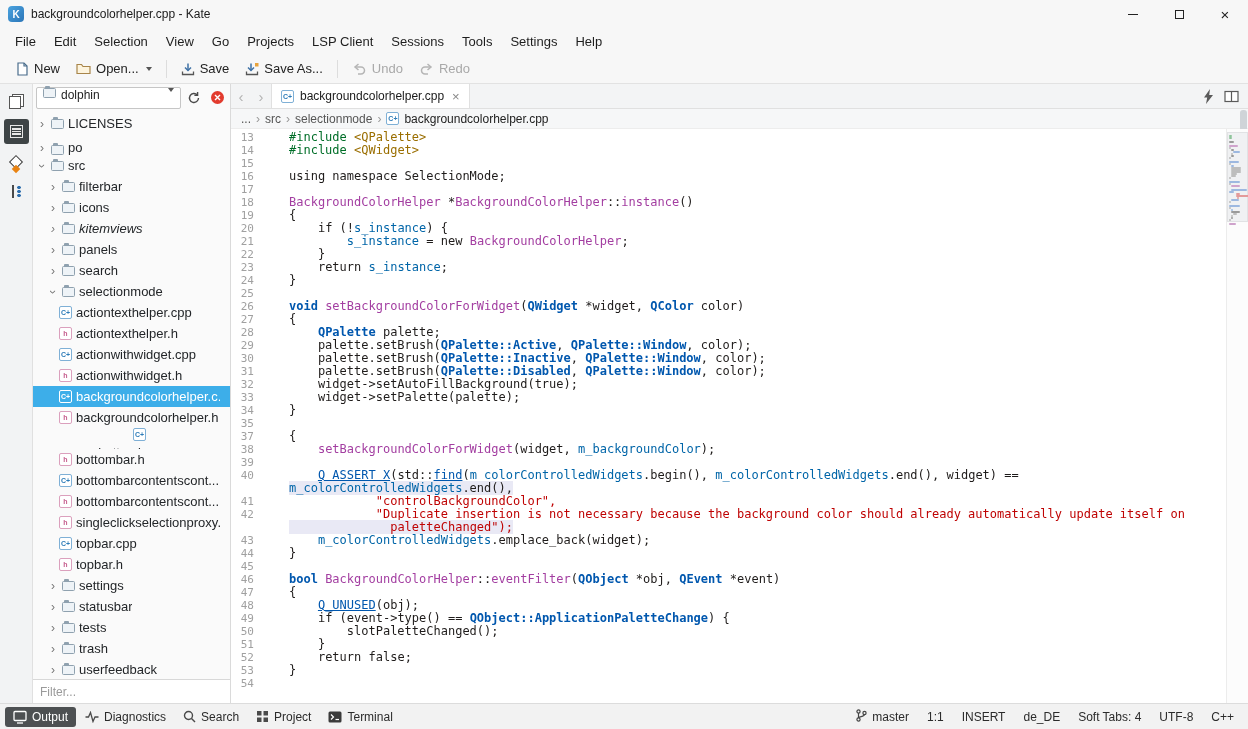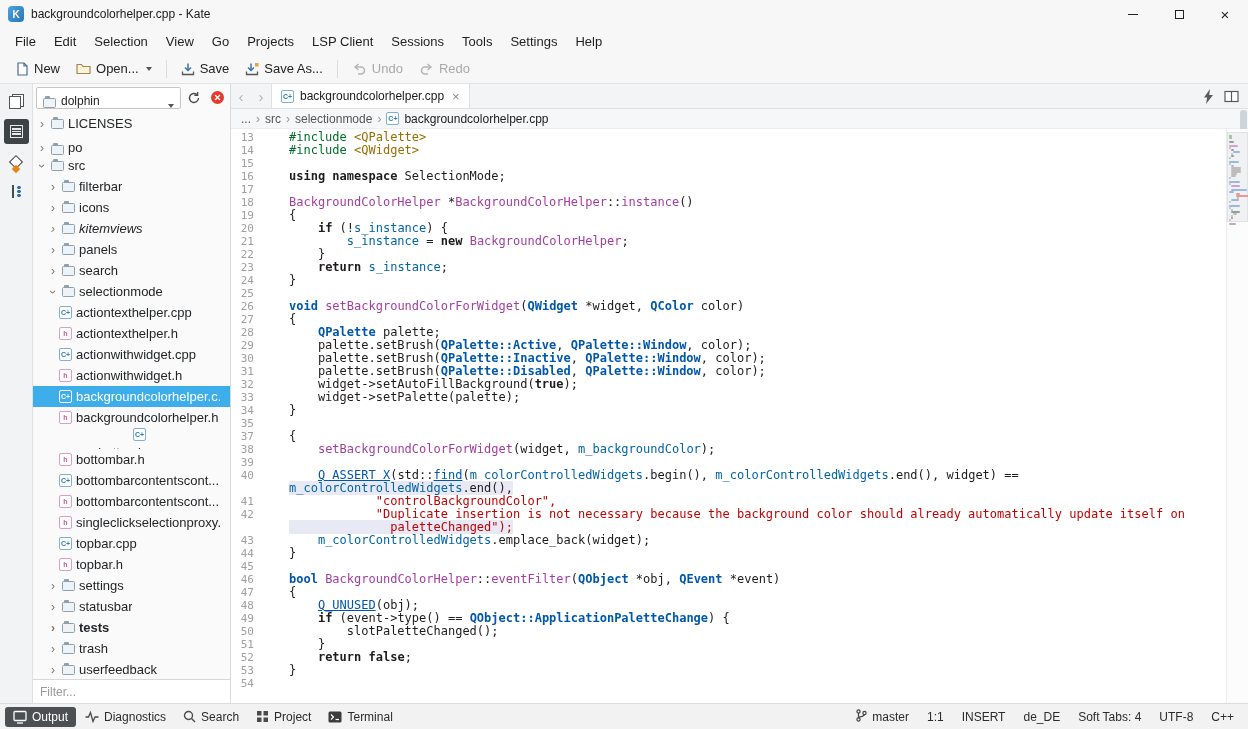--- a/index.html
+++ b/index.html
@@ -41,21 +41,21 @@
   .ic-symbols{position:relative;width:15px;height:15px;}
   .ic-symbols::before{content:"";position:absolute;left:3px;top:1px;bottom:1px;width:2px;background:#4a4a4a;}
   .ic-symbols::after{content:"";position:absolute;left:7px;top:2px;width:7px;height:11px;
     background:radial-gradient(circle at 3px 1.5px,#2f6fae 1.5px,transparent 2px),
                radial-gradient(circle at 3px 5.5px,#2f6fae 1.5px,transparent 2px),
                radial-gradient(circle at 3px 9.5px,#2f6fae 1.5px,transparent 2px);}
 
   
   .projectpanel{width:198px;background:#fafafa;border-right:1px solid #dadada;display:flex;flex-direction:column;flex:none;}
   .panel-header{height:27px;display:flex;align-items:center;gap:3px;padding:2px 3px;}
-  .combo{flex:1;height:22px;border:1px solid #c6c6c6;border-radius:2px;background:#fff;display:flex;align-items:flex-end;gap:5px;padding:0 6px;font-size:12px;min-width:0;}
+  .combo{flex:1;height:22px;border:1px solid #c6c6c6;border-radius:2px;background:#fff;display:flex;align-items:flex-start;gap:5px;padding:0 6px;font-size:12px;min-width:0;}
   .hbtn{width:20px;height:20px;display:flex;align-items:center;justify-content:center;flex:none;}
   .t-folder{display:inline-block;width:13px;height:10px;border:1px solid #8fa1af;background:#eef3f7;border-radius:1.5px;position:relative;flex:none;}
   .t-folder::before{content:"";position:absolute;top:-3px;left:1px;width:5px;height:2px;background:#8fa1af;border-radius:1px 1px 0 0;}
   .tree{flex:1;position:relative;overflow:hidden;padding-top:2px;}
   .trow{height:21px;display:flex;align-items:center;gap:4px;font-size:13px;color:#232629;padding-right:10px;}
   .trow.sel{background:#3daee9;color:#fff;}
   .chev{width:10px;flex:none;color:#777;font-size:12px;text-align:center;}
   .chev::before{content:"›";display:inline-block;}
   .chev.open::before{transform:rotate(90deg);}
   .fi{display:inline-block;flex:none;width:13px;height:13px;border:1px solid;border-radius:2px;font-size:7px;font-weight:bold;line-height:11px;text-align:center;background:#fff;font-family:"Liberation Sans",sans-serif;}
@@ -78,21 +78,21 @@
   .breadcrumb{height:20px;display:flex;align-items:center;gap:5px;padding:0 10px;font-size:12px;color:#555;background:#f6f7f8;border-bottom:1px solid #ededed;}
   .bsep{color:#999;}
   .bitem:last-child{color:#222;}
   .codearea{flex:1;position:relative;overflow:hidden;background:#fff;}
   #code{position:absolute;left:0;top:2px;right:22px;font-family:"DejaVu Sans Mono","Liberation Mono",monospace;font-size:12px;line-height:13px;overflow:hidden;bottom:0;}
   .crow{display:flex;height:13px;gap:24px;}
   .ln{flex:0 0 34px;text-align:right;padding-right:11px;color:#a0a0a0;font-size:11px;}
   .ctext{white-space:pre;}
   .wrapbg{background:#e9e9f5;}
   .s-txt{color:#1f1c1b;}
-  .s-kw{color:#1f1c1b;font-weight:bold;margin-top:20px;}
+  .s-kw{color:#1f1c1b;font-weight:normal;margin-top:20px;}
   .s-typ{color:#0057ae;font-weight:bold;}
   .s-cls{color:#a33ea1;}
   .s-var{color:#0065a8;}
   .s-macro{color:#0057ae;text-decoration:underline;}
   .s-pp{color:#006e28;}
   .s-inc{color:#9a6e00;}
   .s-str{color:#bf0303;}
   .minimap{position:absolute;right:0;top:0;bottom:0;width:22px;background:#fcfcfc;border-left:1px solid #ececec;}
   .mmbar{position:absolute;height:1.6px;border-radius:1px;}
   .mmregion{position:absolute;left:0;right:0;top:3px;height:90px;background:rgba(100,120,140,0.08);border:1px solid rgba(0,0,0,0.06);}
@@ -328,21 +328,21 @@
         <div class="trow" style="padding-left: 15px;">
           <span class="chev"></span>
           <span class="t-folder"></span>
           <span class="tlabel">settings</span>
         </div>
         <div class="trow" style="padding-left: 15px;">
           <span class="chev"></span>
           <span class="t-folder"></span>
           <span class="tlabel">statusbar</span>
         </div>
-        <div class="trow" style="padding-left: 15px; font-weight: bold;">
+        <div class="trow" style="padding-left: 15px;">
           <span class="chev"></span>
           <span class="t-folder"></span>
           <span class="tlabel">tests</span>
         </div>
         <div class="trow" style="padding-left: 15px;">
           <span class="chev"></span>
           <span class="t-folder"></span>
           <span class="tlabel">trash</span>
         </div>
         <div class="trow" style="padding-left: 15px;">

